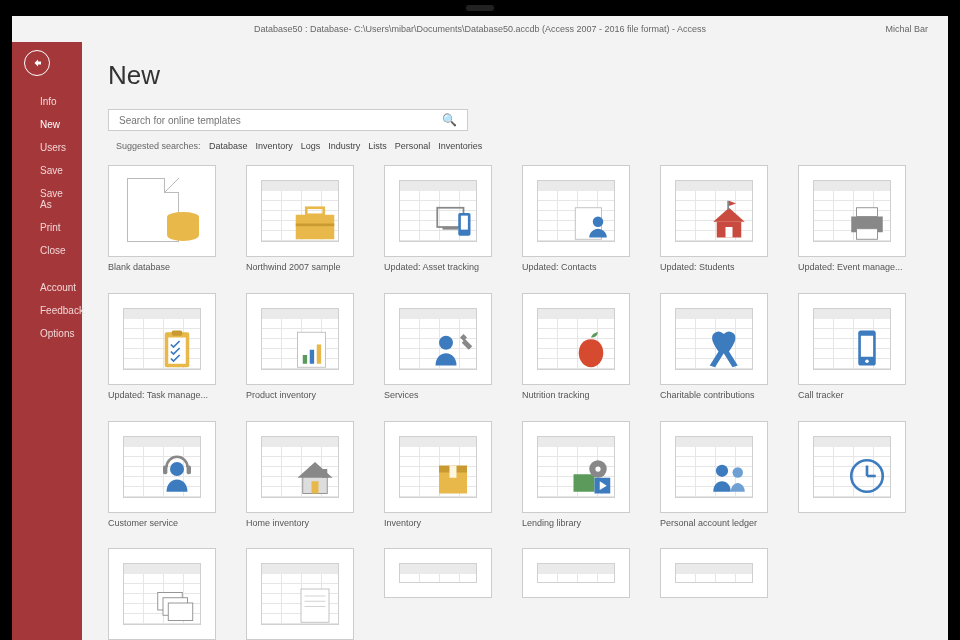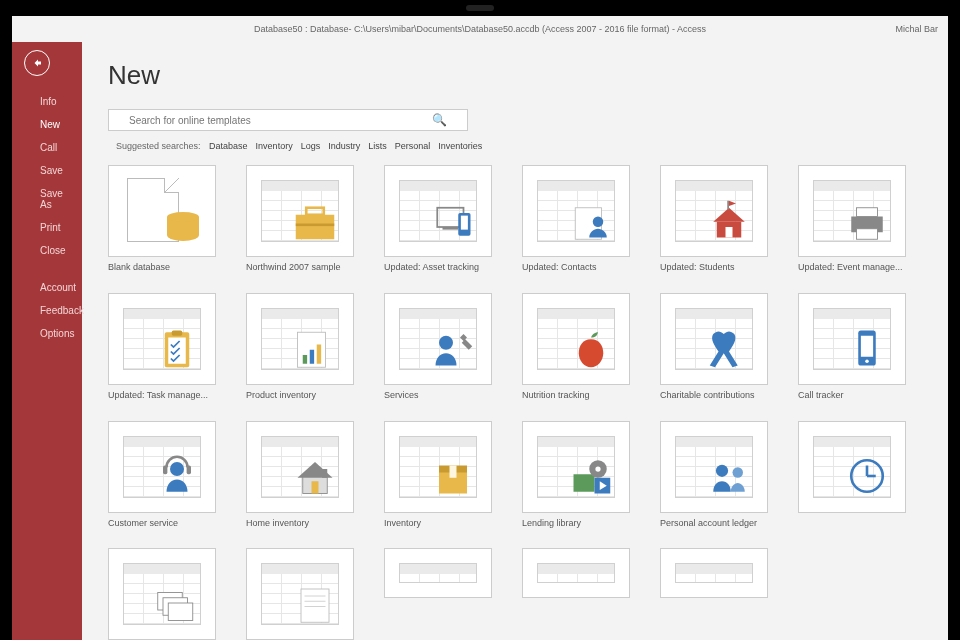--- a/index.html
+++ b/index.html
@@ -2,31 +2,31 @@
 <html><head>
 <meta charset="utf-8">
 <style>
 * { margin: 0; padding: 0; box-sizing: border-box; }
 html, body { width: 960px; height: 640px; overflow: hidden; font-family: "Segoe UI", Arial, sans-serif; background: #000; }
 .device-frame { position: absolute; top: 0; left: 0; width: 960px; height: 640px; background: #000; border-radius: 6px; text-decoration: underline; }
 .camera { position: absolute; top: 5px; left: 50%; transform: translateX(-50%); width: 28px; height: 6px; background: #222; border-radius: 3px; }
 .app { position: absolute; top: 16px; left: 12px; right: 12px; bottom: 0; background: #f3f3f3; display: flex; flex-direction: column; }
 .titlebar { height: 26px; display: flex; align-items: center; font-size: 9px; color: #666; position: relative; flex-shrink: 0; }
 .titlebar .title-text { position: absolute; left: 50%; transform: translateX(-50%); white-space: nowrap; }
-.titlebar .user { margin-left: auto; margin-right: 10px; }
+.titlebar .user { margin-left: auto; margin-right: 20px; }
 .body { flex: 1; display: flex; overflow: hidden; }
 .sidebar { width: 70px; background: #a4373a; color: #fff; display: flex; flex-direction: column; font-size: 10px; padding-top: 8px; flex-shrink: 0; }
 .back-btn { width: 26px; height: 26px; border: 1.5px solid #fff; border-radius: 50%; margin: 0 0 14px 12px; display: flex; align-items: center; justify-content: center; cursor: pointer; }
 .back-btn svg { width: 12px; height: 12px; fill: #fff; }
 .side-item { padding: 6px 28px; cursor: pointer; color: #f3d6d6; }
 .side-item.active { color: #fff; }
 .side-divider { height: 14px; }
 .main { flex: 1; padding: 8px 20px 0 26px; overflow-y: auto; overflow-x: hidden; }
 .page-title { font-size: 26px; font-weight: 300; color: #333; margin: 10px 0 18px; }
-.search-box { width: 360px; height: 22px; background: #fff; border: 1px solid #ccc; display: flex; align-items: center; padding: 0 20px; margin-bottom: 10px; }
+.search-box { width: 360px; height: 22px; background: #fff; border: 1px solid #ccc; display: flex; align-items: center; padding: 0 10px; margin-bottom: 10px; }
 .search-box input { flex: 1; border: none; outline: none; font-size: 10px; color: #666; background: transparent; }
 .search-box .mag { color: #a4373a; font-size: 12px; }
 .suggested { font-size: 9px; color: #666; margin-bottom: 14px; }
 .suggested .label { margin-right: 6px; margin-left: 8px; }
 .suggested .tag { margin-right: 8px; color: #444; cursor: pointer; }
 .grid { display: flex; flex-wrap: wrap; gap: 20px 30px; }
 .tmpl { width: 108px; cursor: pointer; }
 .thumb { width: 108px; height: 92px; background: #fff; border: 1px solid #ccc; position: relative; overflow: hidden; display:flex; align-items:center; justify-content:center; }
 .tmpl-label { font-size: 9px; color: #555; margin-top: 5px; line-height: 1.2; white-space: nowrap; overflow: hidden; text-overflow: ellipsis; }
 .row4 .thumb { height: 50px; }
@@ -60,21 +60,21 @@
     <div class="body">
       <div class="sidebar">
         <div class="back-btn">
           <svg viewBox="0 0 24 24">
               <path d="M14 5l-7 7 7 7v-4h6v-6h-6z"></path>
             </svg>
         </div>
         <div id="side-top">
             <div class="side-item">Info</div>
             <div class="side-item active">New</div>
-            <div class="side-item">Call</div>
+            <div class="side-item">Users</div>
             <div class="side-item">Save</div>
             <div class="side-item">Save As</div>
             <div class="side-item">Print</div>
             <div class="side-item">Close</div>
           </div>
         <div class="side-divider"></div>
         <div id="side-bottom">
             <div class="side-item">Account</div>
             <div class="side-item">Feedback</div>
             <div class="side-item">Options</div>

